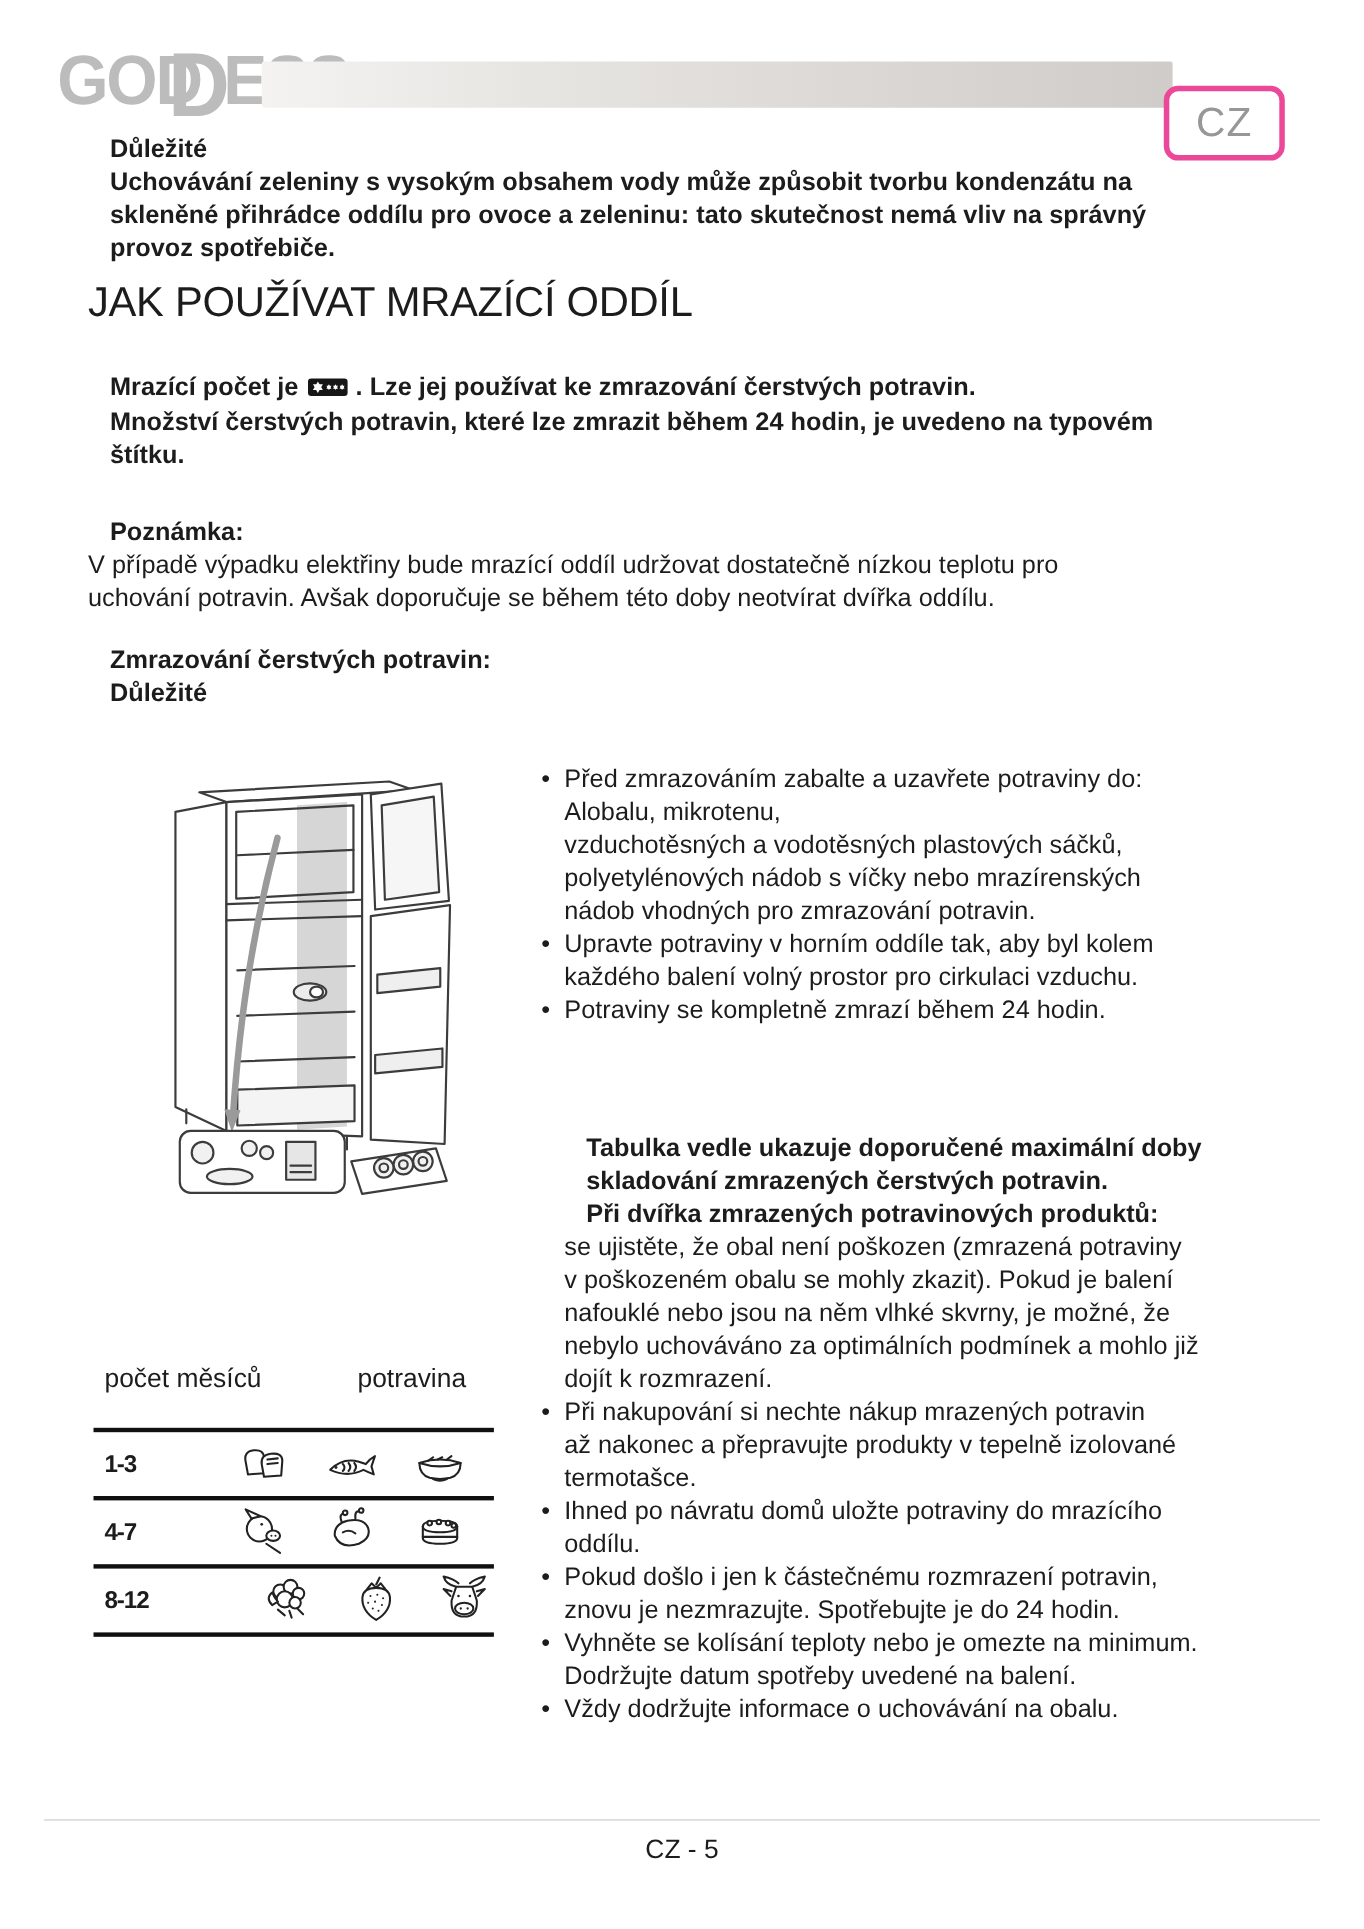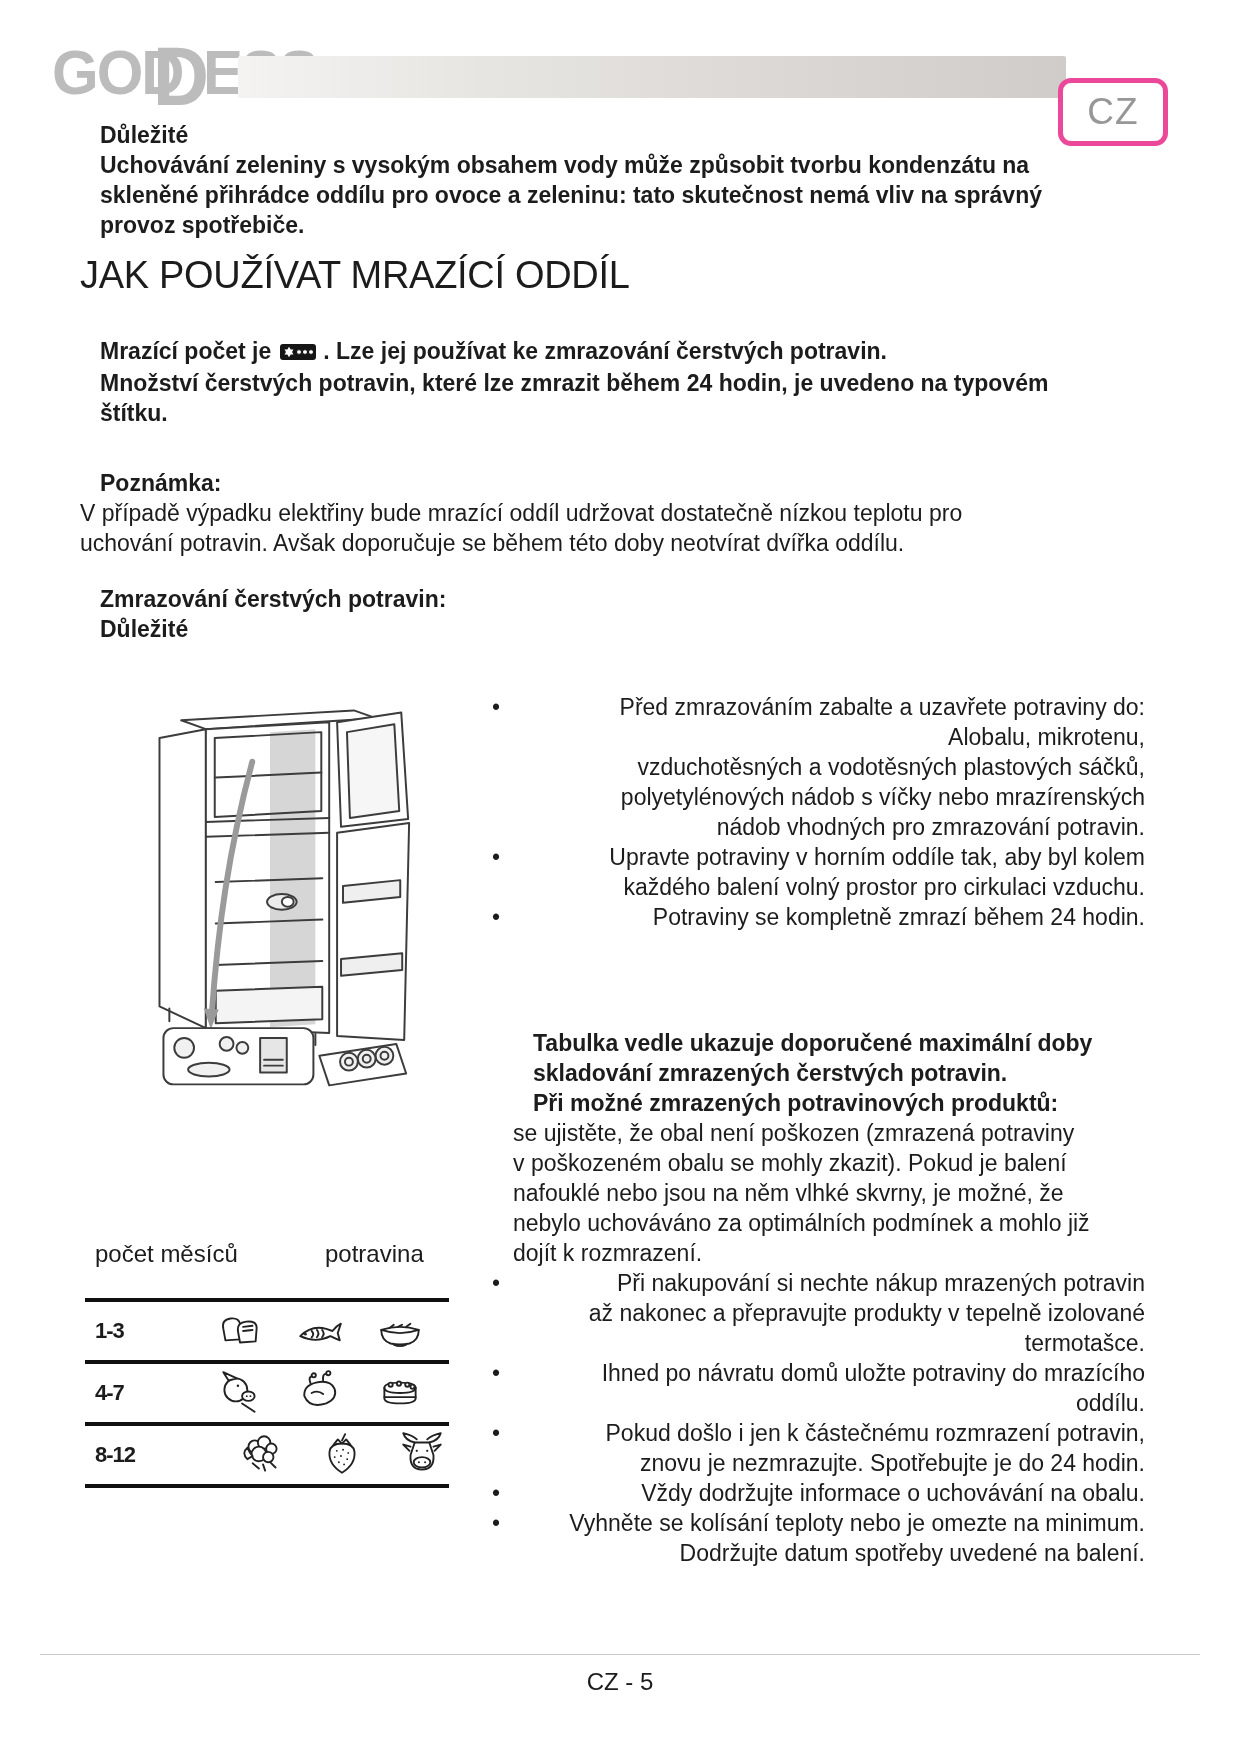--- a/index.html
+++ b/index.html
@@ -31,21 +31,21 @@
   .h1        { top:254px; font-size:38px; font-weight:normal; letter-spacing:-0.3px; }
   .p-freezer { top:336px; }
   .p-note    { top:468px; }
   .p-frztit  { top:584px; }
 
   .fsym { display:inline-block; vertical-align:-2px; margin:0 6px 0 8px; }
 
   
   .right-col { position:absolute; left:485px; top:692px; width:660px; }
   ul.bullets { list-style:none; margin:0; padding:0; }
-  ul.bullets li { position:relative; padding-left:28px;text-align:right; }
+  ul.bullets li { position:relative; padding-left:28px; }
   ul.bullets li::before { content:"\2022"; position:absolute; left:7px; top:0; }
   .tabulka { position:absolute; left:485px; top:1028px; width:660px; }
   .tabulka .ind { padding-left:28px; }
 
   
   .fridge { position:absolute; left:122px; top:688px; width:296px; height:404px; }
 
   
   .storage { position:absolute; left:85px; top:1236px; width:364px; font-size:24px; }
   .storage .t-head { position:relative; height:62px; }
@@ -161,38 +161,38 @@
 nádob vhodných pro zmrazování potravin.</li>
         <li class="pre">Upravte potraviny v horním oddíle tak, aby byl kolem
 každého balení volný prostor pro cirkulaci vzduchu.</li>
         <li class="pre">Potraviny se kompletně zmrazí během 24 hodin.</li>
       </ul>
   </div>
 
   <div class="tabulka body-text">
     <div class="b pre ind">Tabulka vedle ukazuje doporučené maximální doby
 skladování zmrazených čerstvých potravin.</div>
-    <div class="b pre ind">Při možné zmrazených potravinových produktů:</div>
+    <div class="b pre ind">Při dvířka zmrazených potravinových produktů:</div>
     <div class="pre ind">se ujistěte, že obal není poškozen (zmrazená potraviny
 v poškozeném obalu se mohly zkazit). Pokud je balení
 nafouklé nebo jsou na něm vlhké skvrny, je možné, že
 nebylo uchováváno za optimálních podmínek a mohlo již
 dojít k rozmrazení.</div>
     <ul class="bullets">
 
     <li class="pre">Při nakupování si nechte nákup mrazených potravin
 až nakonec a přepravujte produkty v tepelně izolované
 termotašce.</li>
         <li class="pre">Ihned po návratu domů uložte potraviny do mrazícího
 oddílu.</li>
         <li class="pre">Pokud došlo i jen k částečnému rozmrazení potravin,
 znovu je nezmrazujte. Spotřebujte je do 24 hodin.</li>
-        <li class="pre">Vždy dodržujte informace o uchovávání na obalu.</li>
         <li class="pre">Vyhněte se kolísání teploty nebo je omezte na minimum.
 Dodržujte datum spotřeby uvedené na balení.</li>
+        <li class="pre">Vždy dodržujte informace o uchovávání na obalu.</li>
       </ul>
   </div>
 
   <div class="storage">
     <div class="t-head">
       <span class="c1">počet měsíců</span>
       <span class="c2">potravina</span>
     </div>
     <div class="t-rows">
 

